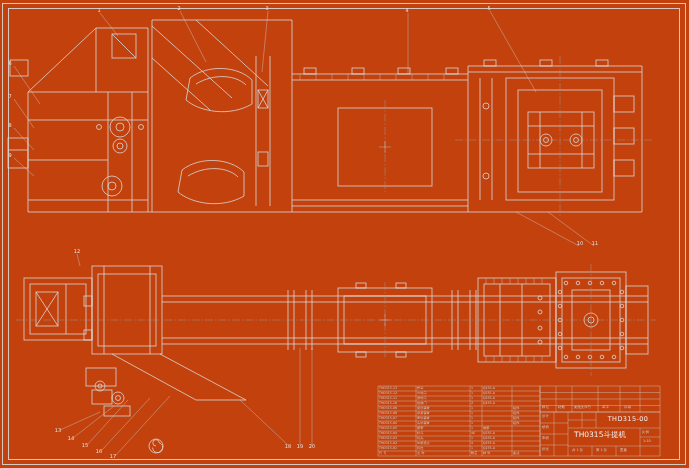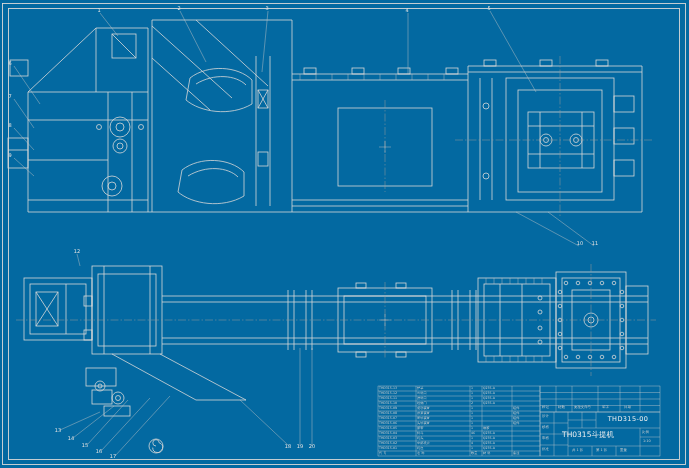--- a/index.html
+++ b/index.html
@@ -1,24 +1,24 @@
 <!DOCTYPE html>
 <html><head>
 <meta charset="utf-8">
 <style>
   html,body{margin:0;padding:0;background:#000;}
-  .sheet{position:relative;width:689px;height:468px;background:#0369a1;overflow:hidden;
+  .sheet{position:relative;width:689px;height:468px;background:#c2410c;overflow:hidden;
          font-family:"DejaVu Sans",sans-serif;}
   .sheet svg{position:absolute;left:0;top:0;}
   .txt{position:absolute;color:#e2e2e2;white-space:nowrap;}
   .callout{font-size:5px;line-height:6px;transform:translateX(-50%);}
   .cell{font-size:3.4px;line-height:4.2px;color:#cfcfcf;}
   #dwg-number{left:597px;top:415px;width:62px;text-align:center;font-size:6.5px;
               letter-spacing:.4px;color:#f0f0f0;}
-  #dwg-title{left:552px;top:430px;width:72px;text-align:center;font-size:7.5px;color:#f0f0f0;}
+  #dwg-title{left:564px;top:430px;width:72px;text-align:center;font-size:7.5px;color:#f0f0f0;}
   #bom{position:absolute;left:378px;top:386px;width:162px;height:70px;}
   .bom-row{display:flex;height:5px;line-height:5px;font-size:3.2px;color:#cfcfcf;overflow:hidden;}
   .bom-row span{display:block;overflow:hidden;padding-left:1px;}
   .c-code{width:37px;} .c-name{width:53px;} .c-qty{width:11px;}
   .c-mat{width:29px;} .c-rem{width:27px;}
 </style>
 </head>
 <body>
 
 <div class="sheet">

